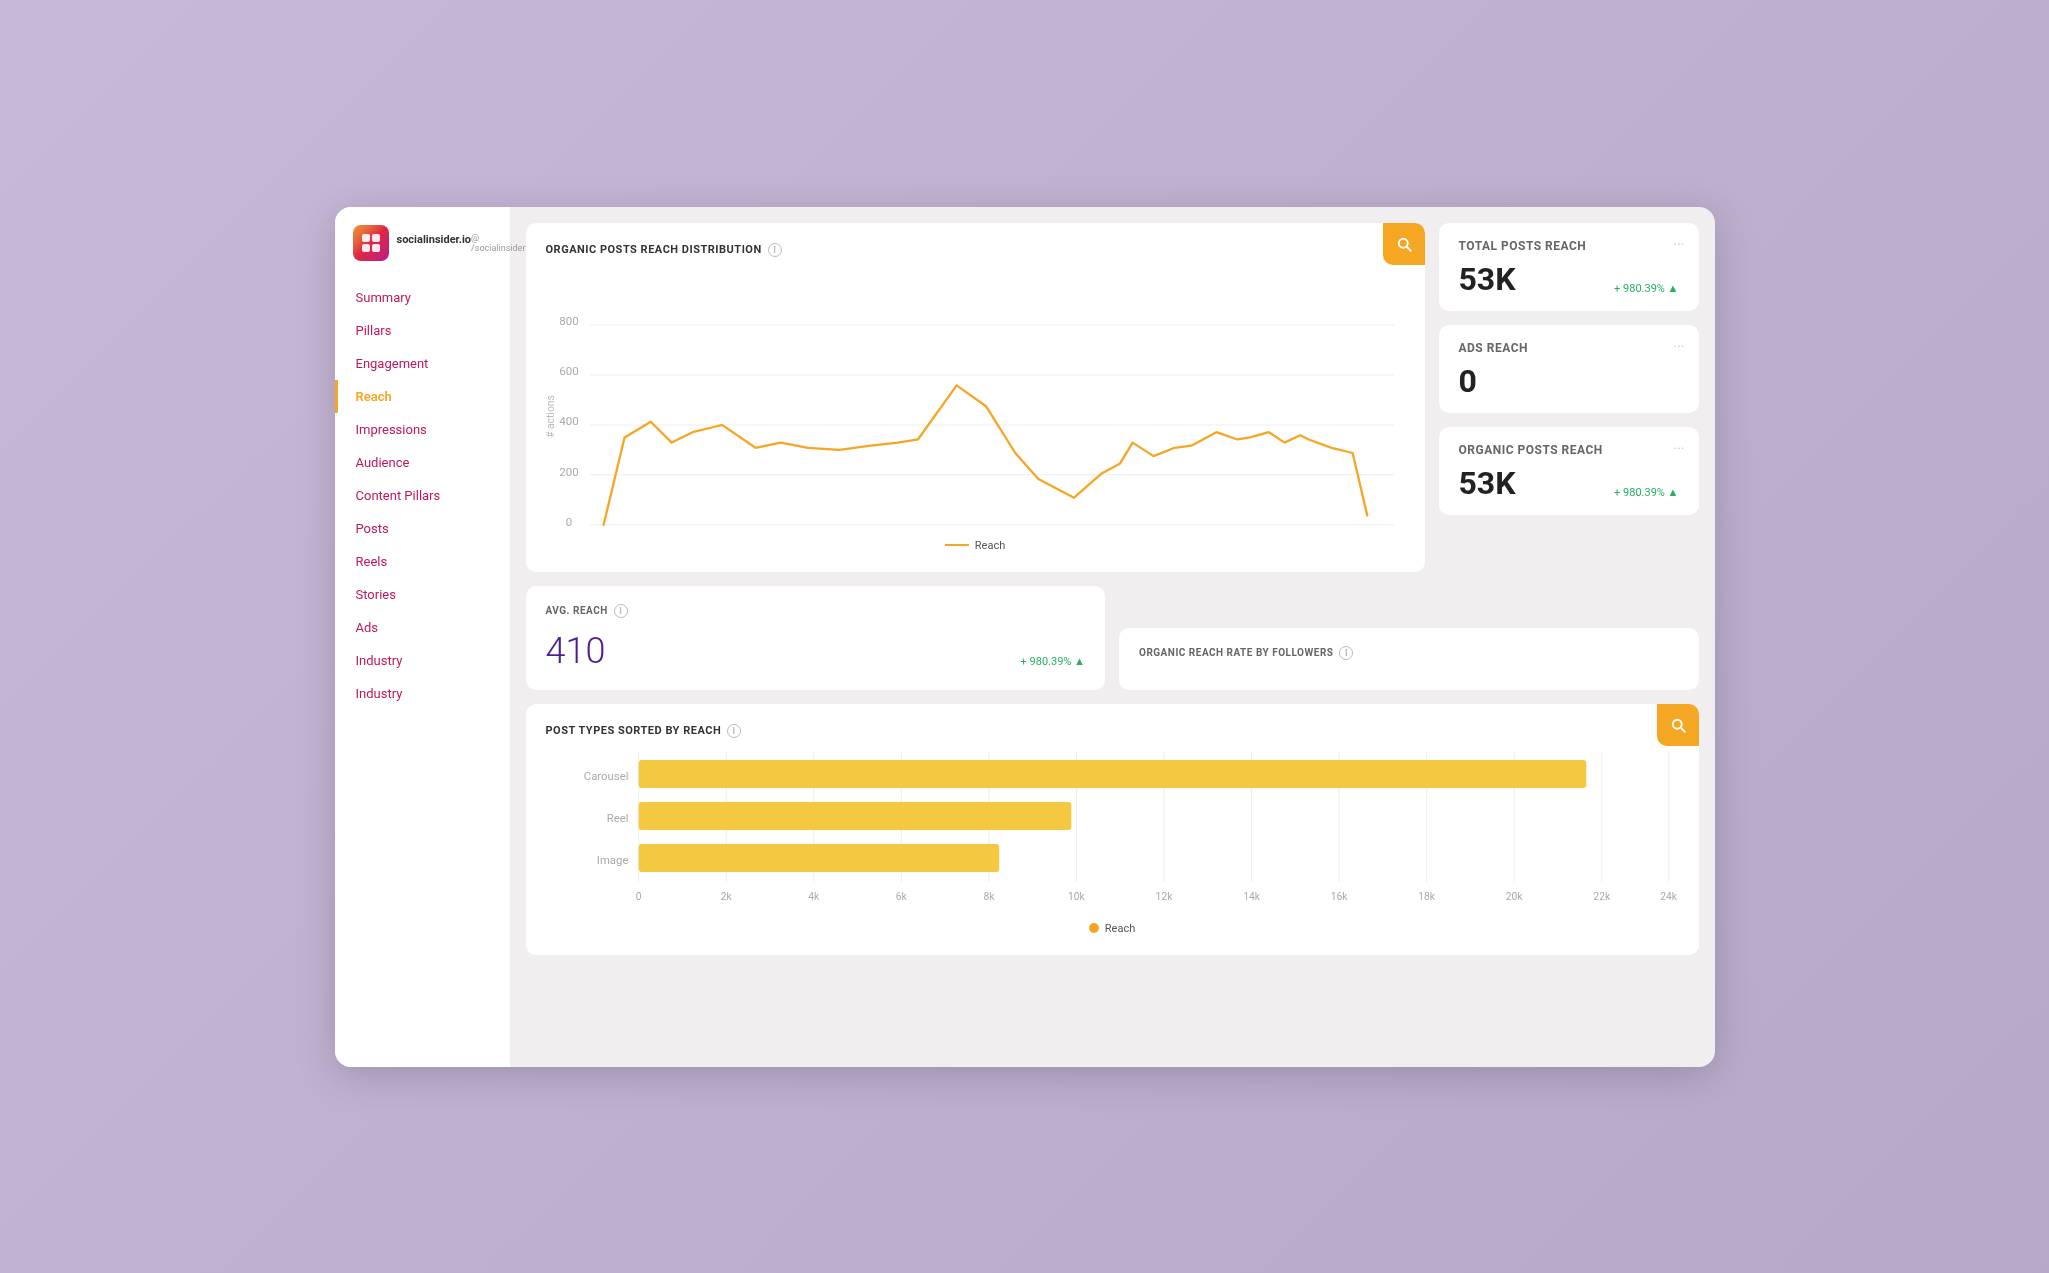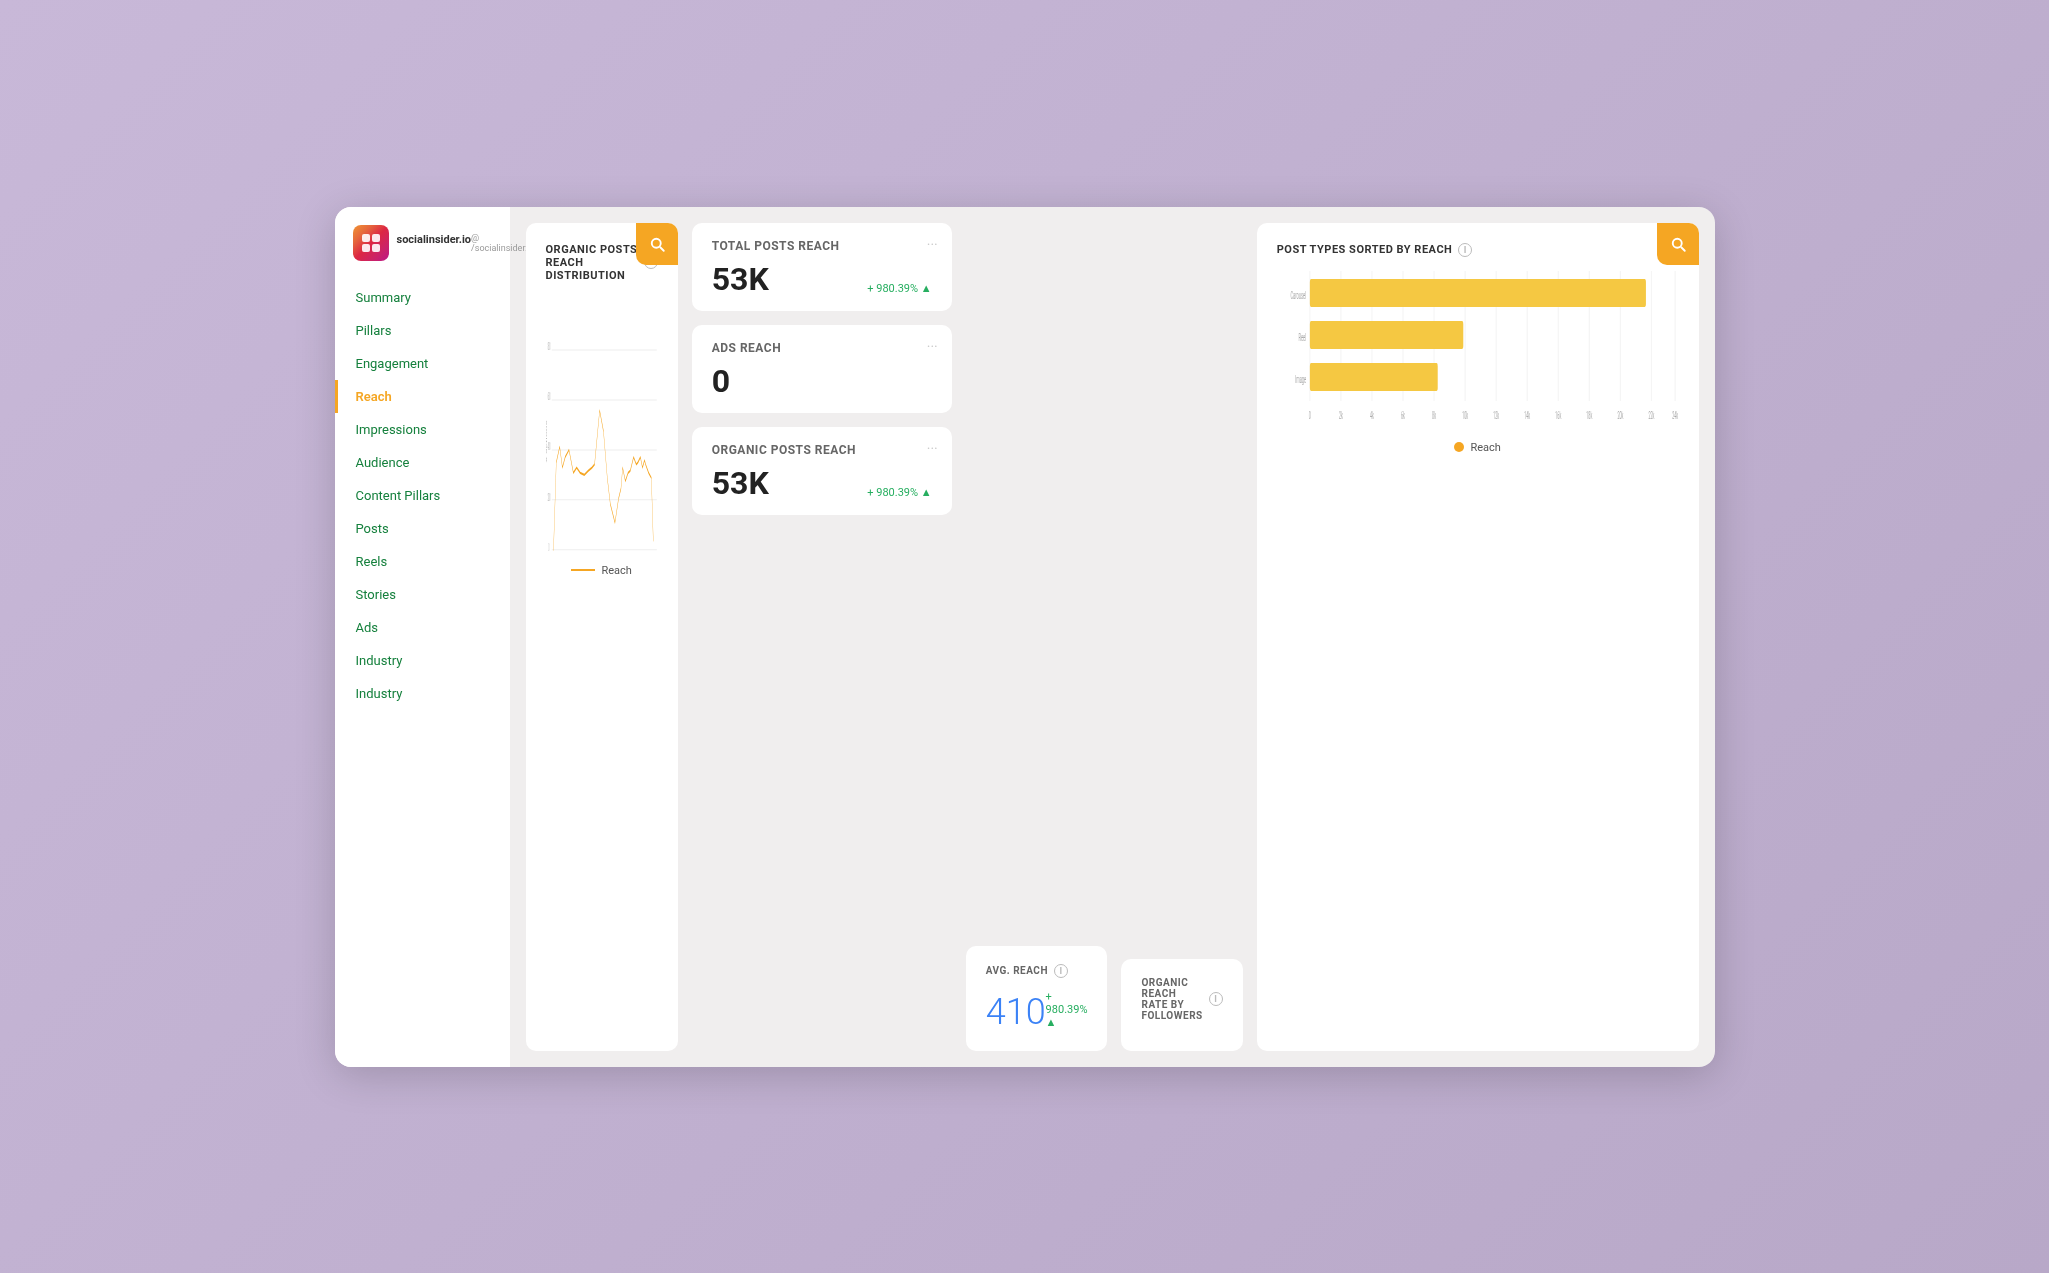--- a/index.html
+++ b/index.html
@@ -59,36 +59,36 @@
       color: #333;
       line-height: 1.2;
     }
     .logo-handle {
       font-size: 9px;
       color: #999;
     }
     .nav-item {
       padding: 9px 18px;
       font-size: 13px;
-      color: #15803d;
+      color: #be185d;
       cursor: pointer;
       border-left: 3px solid transparent;
       transition: all 0.15s;
     }
     .nav-item.active {
       color: #f5a623;
       border-left-color: #f5a623;
       font-weight: 600;
     }
     
     .main-content {
       flex: 1;
       padding: 16px;
       display: flex;
-      flex-direction: row;
+      flex-direction: column;
       gap: 14px;
       overflow-y: auto;
     }
     
     .card {
       background: #fff;
       border-radius: 10px;
       padding: 20px;
       position: relative;
     }
@@ -229,21 +229,21 @@
       letter-spacing: 0.5px;
       text-transform: uppercase;
       margin-bottom: 12px;
       display: flex;
       align-items: center;
       gap: 6px;
     }
     .metric-value {
       font-size: 36px;
       font-weight: 300;
-      color: #3b82f6;
+      color: #4c1d95;
     }
     
     .bar-chart-card {
       background: #fff;
       border-radius: 10px;
       padding: 20px;
       position: relative;
     }
     .bar-chart-wrap {
       margin-top: 10px;

